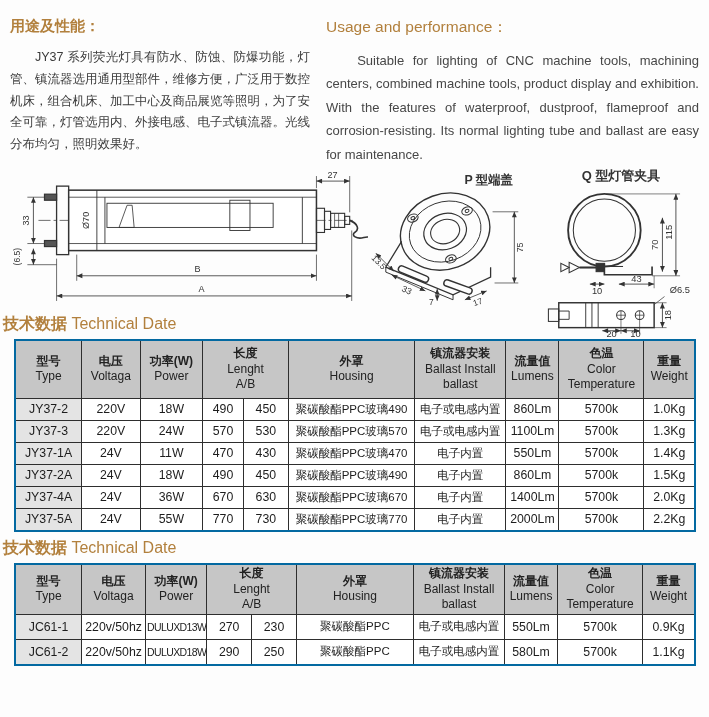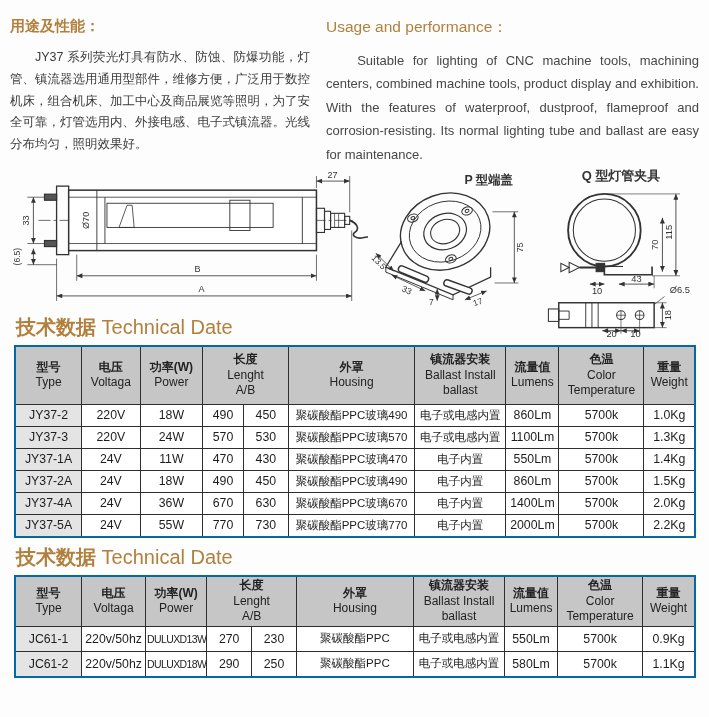--- a/index.html
+++ b/index.html
@@ -23,21 +23,21 @@
   .drawings{display:flex;align-items:flex-start;height:140px;margin-top:2px;}
   .drawings svg{display:block;}
   .dwg-lamp{width:368px;}
   .dwg-pcap{width:176px;}
   .dwg-qclamp{width:156px;}
   svg text{fill:#333;font-family:"Liberation Sans","DejaVu Sans",sans-serif;}
   .dim-t{font-size:9px;}
   .dim-s{font-size:8.5px;}
   .lbl-t{font-size:12.5px;font-weight:bold;}
   
-  .section-heading{margin:6px 0 4px 16px;font-size:20px;}
+  .section-heading{margin:6px 0 4px 3px;font-size:16px;}
   .section-heading .zh{font-weight:bold;}
   .section-heading .en{font-weight:normal;}
   
   table.spec{border-collapse:collapse;table-layout:fixed;width:682px;margin-left:14px;
     border:2px solid #0369a1;}
   table.spec th,table.spec td{border:1px solid #2e2e2e;text-align:center;padding:0 1px;
     overflow:hidden;}
   table.spec thead th{background:#c6c6c6;font-weight:normal;font-size:12px;line-height:1.3;
     color:#222;}
   table.spec thead .hz{font-weight:bold;}

